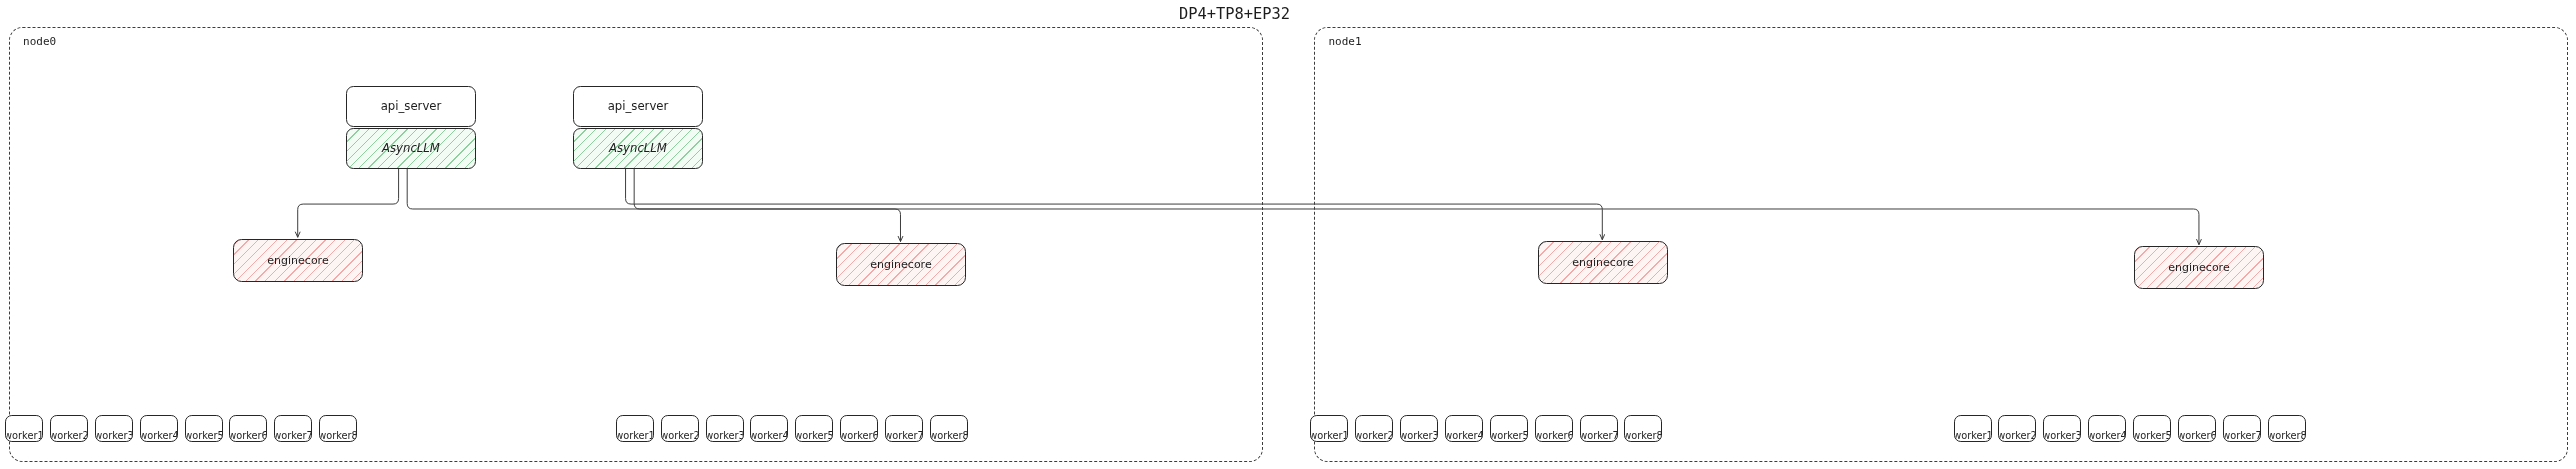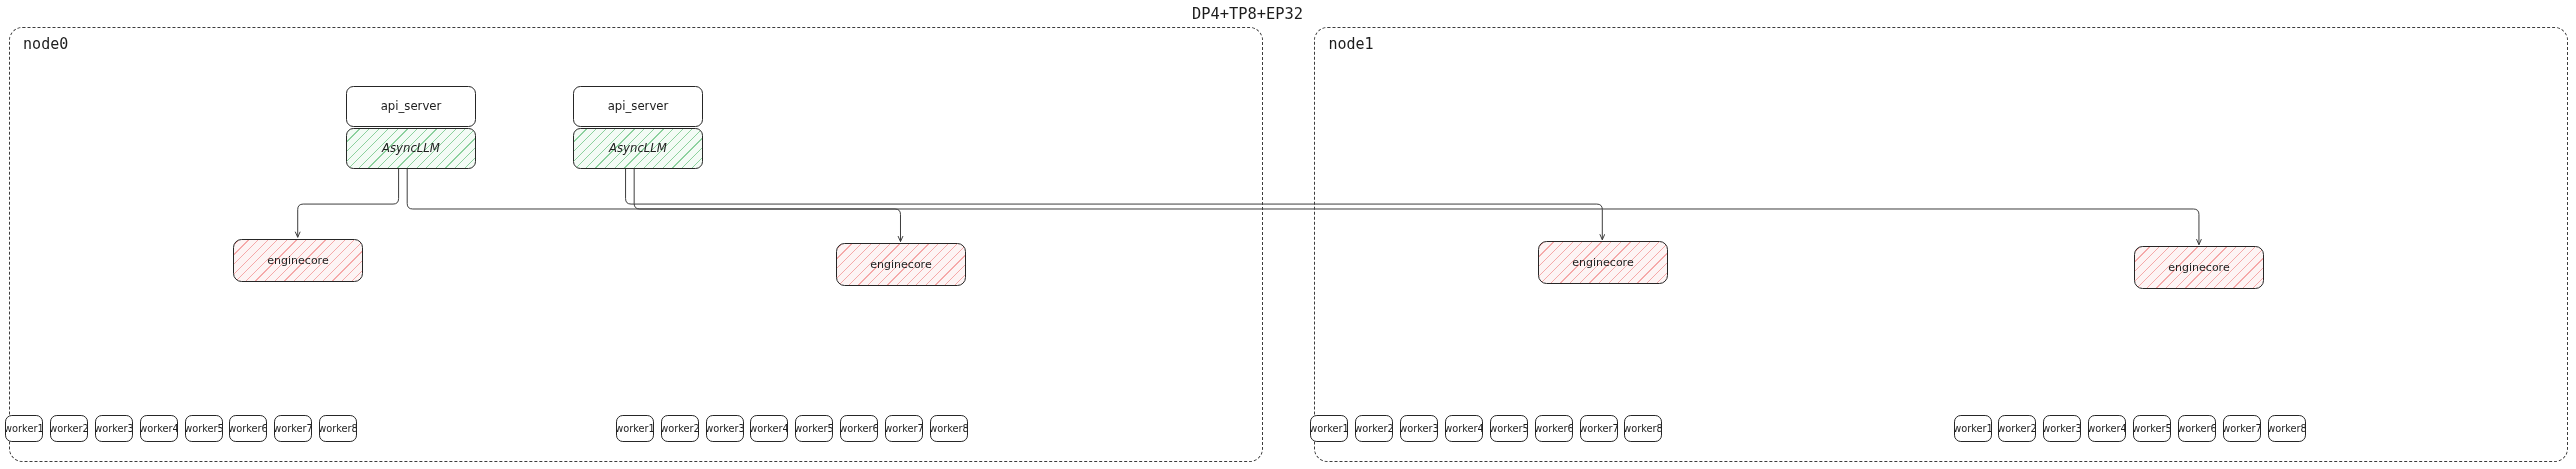--- a/index.html
+++ b/index.html
@@ -20,41 +20,41 @@
   #wires {
     position: absolute;
     left: 0; top: 0;
     width: 2576px;
     height: 469px;
     pointer-events: none;
   }
   .title {
     position: absolute;
     top: 4.9px;
-    left: 17px;
+    left: 4px;
     width: 2461px;
     text-align: center;
     font-family: "DejaVu Sans Mono", monospace;
     font-size: 15.4px;
     color: #1d1d1d;
     letter-spacing: 0px;
   }
   .node-cluster {
     position: absolute;
     border: 1.4px dashed #3d3d3d;
     border-radius: 13.5px;
     background: transparent;
     box-sizing: border-box;
   }
   .node-label {
     position: absolute;
     top: 7.4px;
     left: 13.5px;
     font-family: "DejaVu Sans Mono", monospace;
-    font-size: 15px;
+    font-size: 11px;
     color: #1d1d1d;
   }
   .box {
     position: absolute;
     box-sizing: border-box;
     display: flex;
     align-items: center;
     justify-content: center;
     border: 1.5px solid #262626;
     background: #ffffff;
@@ -94,20 +94,21 @@
       rgba(253, 244, 244, 0) 0.9px,
       rgba(253, 244, 244, 0) 6.8px
     );
   }
   .box-worker {
     border-radius: 6.8px;
     font-size: 9.8px;
     border-width: 1.4px;
     background: #ffffff;
     z-index: 3;
+    align-items: flex-end;
   }
   .label-text {
     white-space: nowrap;
     line-height: 1;
   }
 </style>
 </head>
 <body>
 
 <div id="stage">

